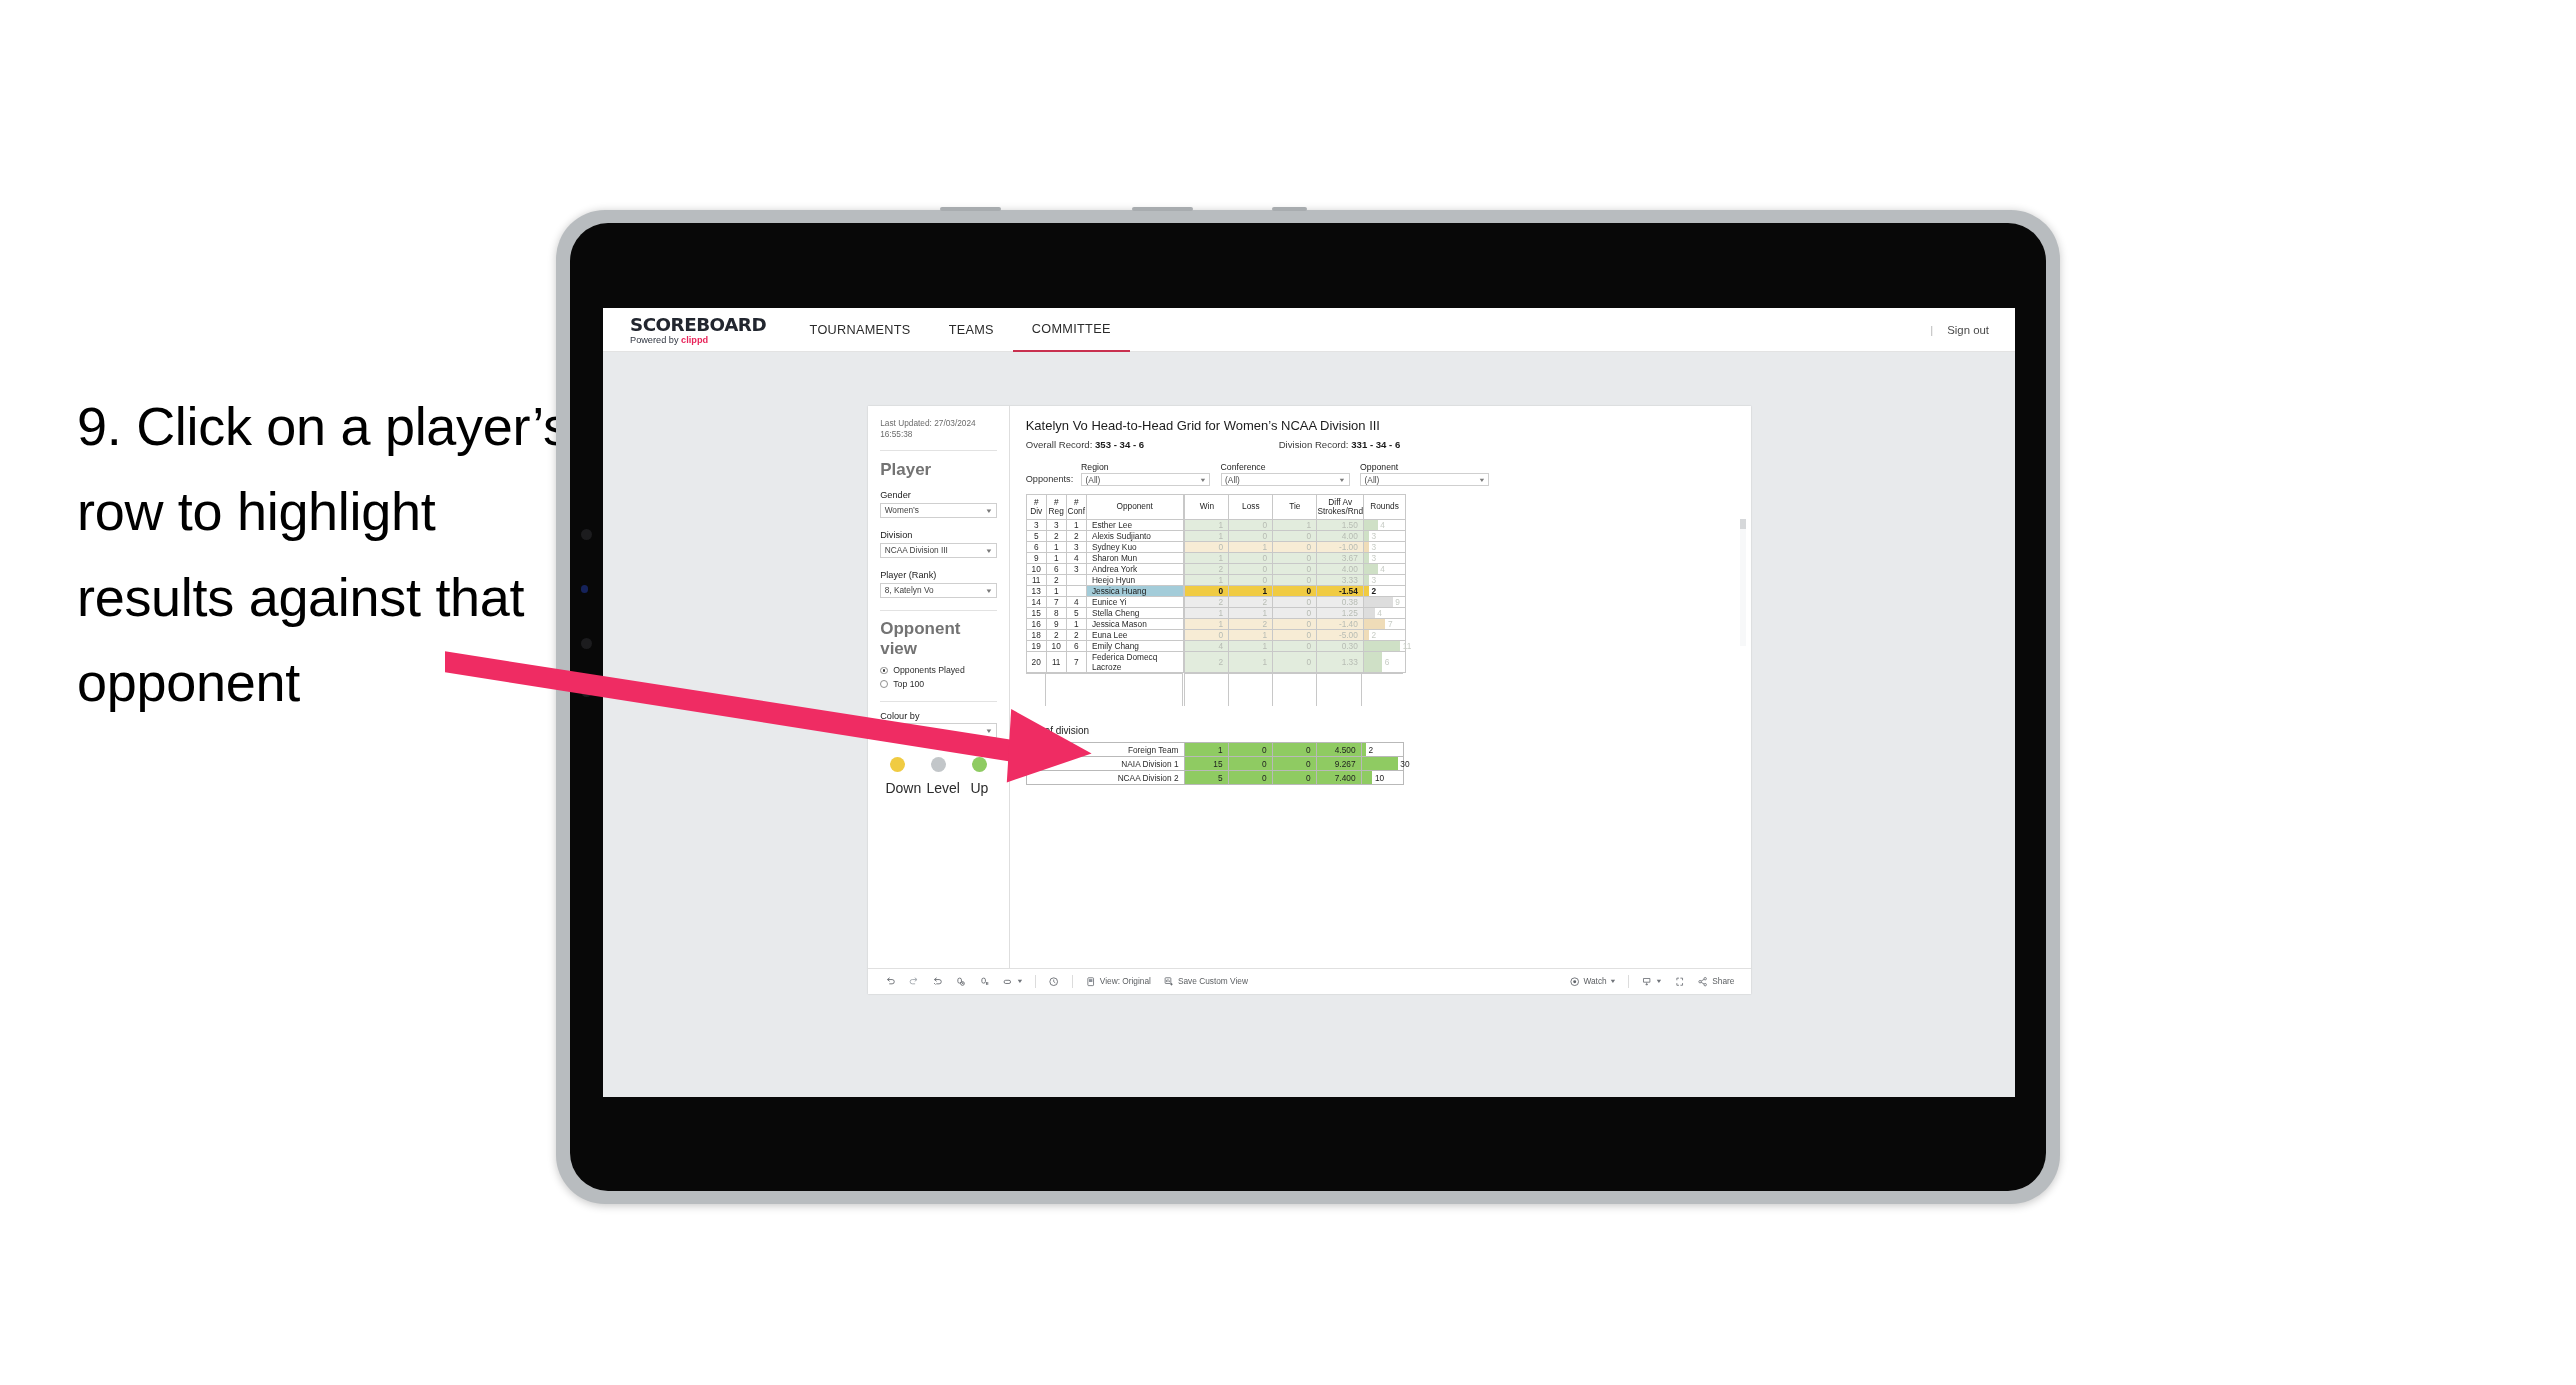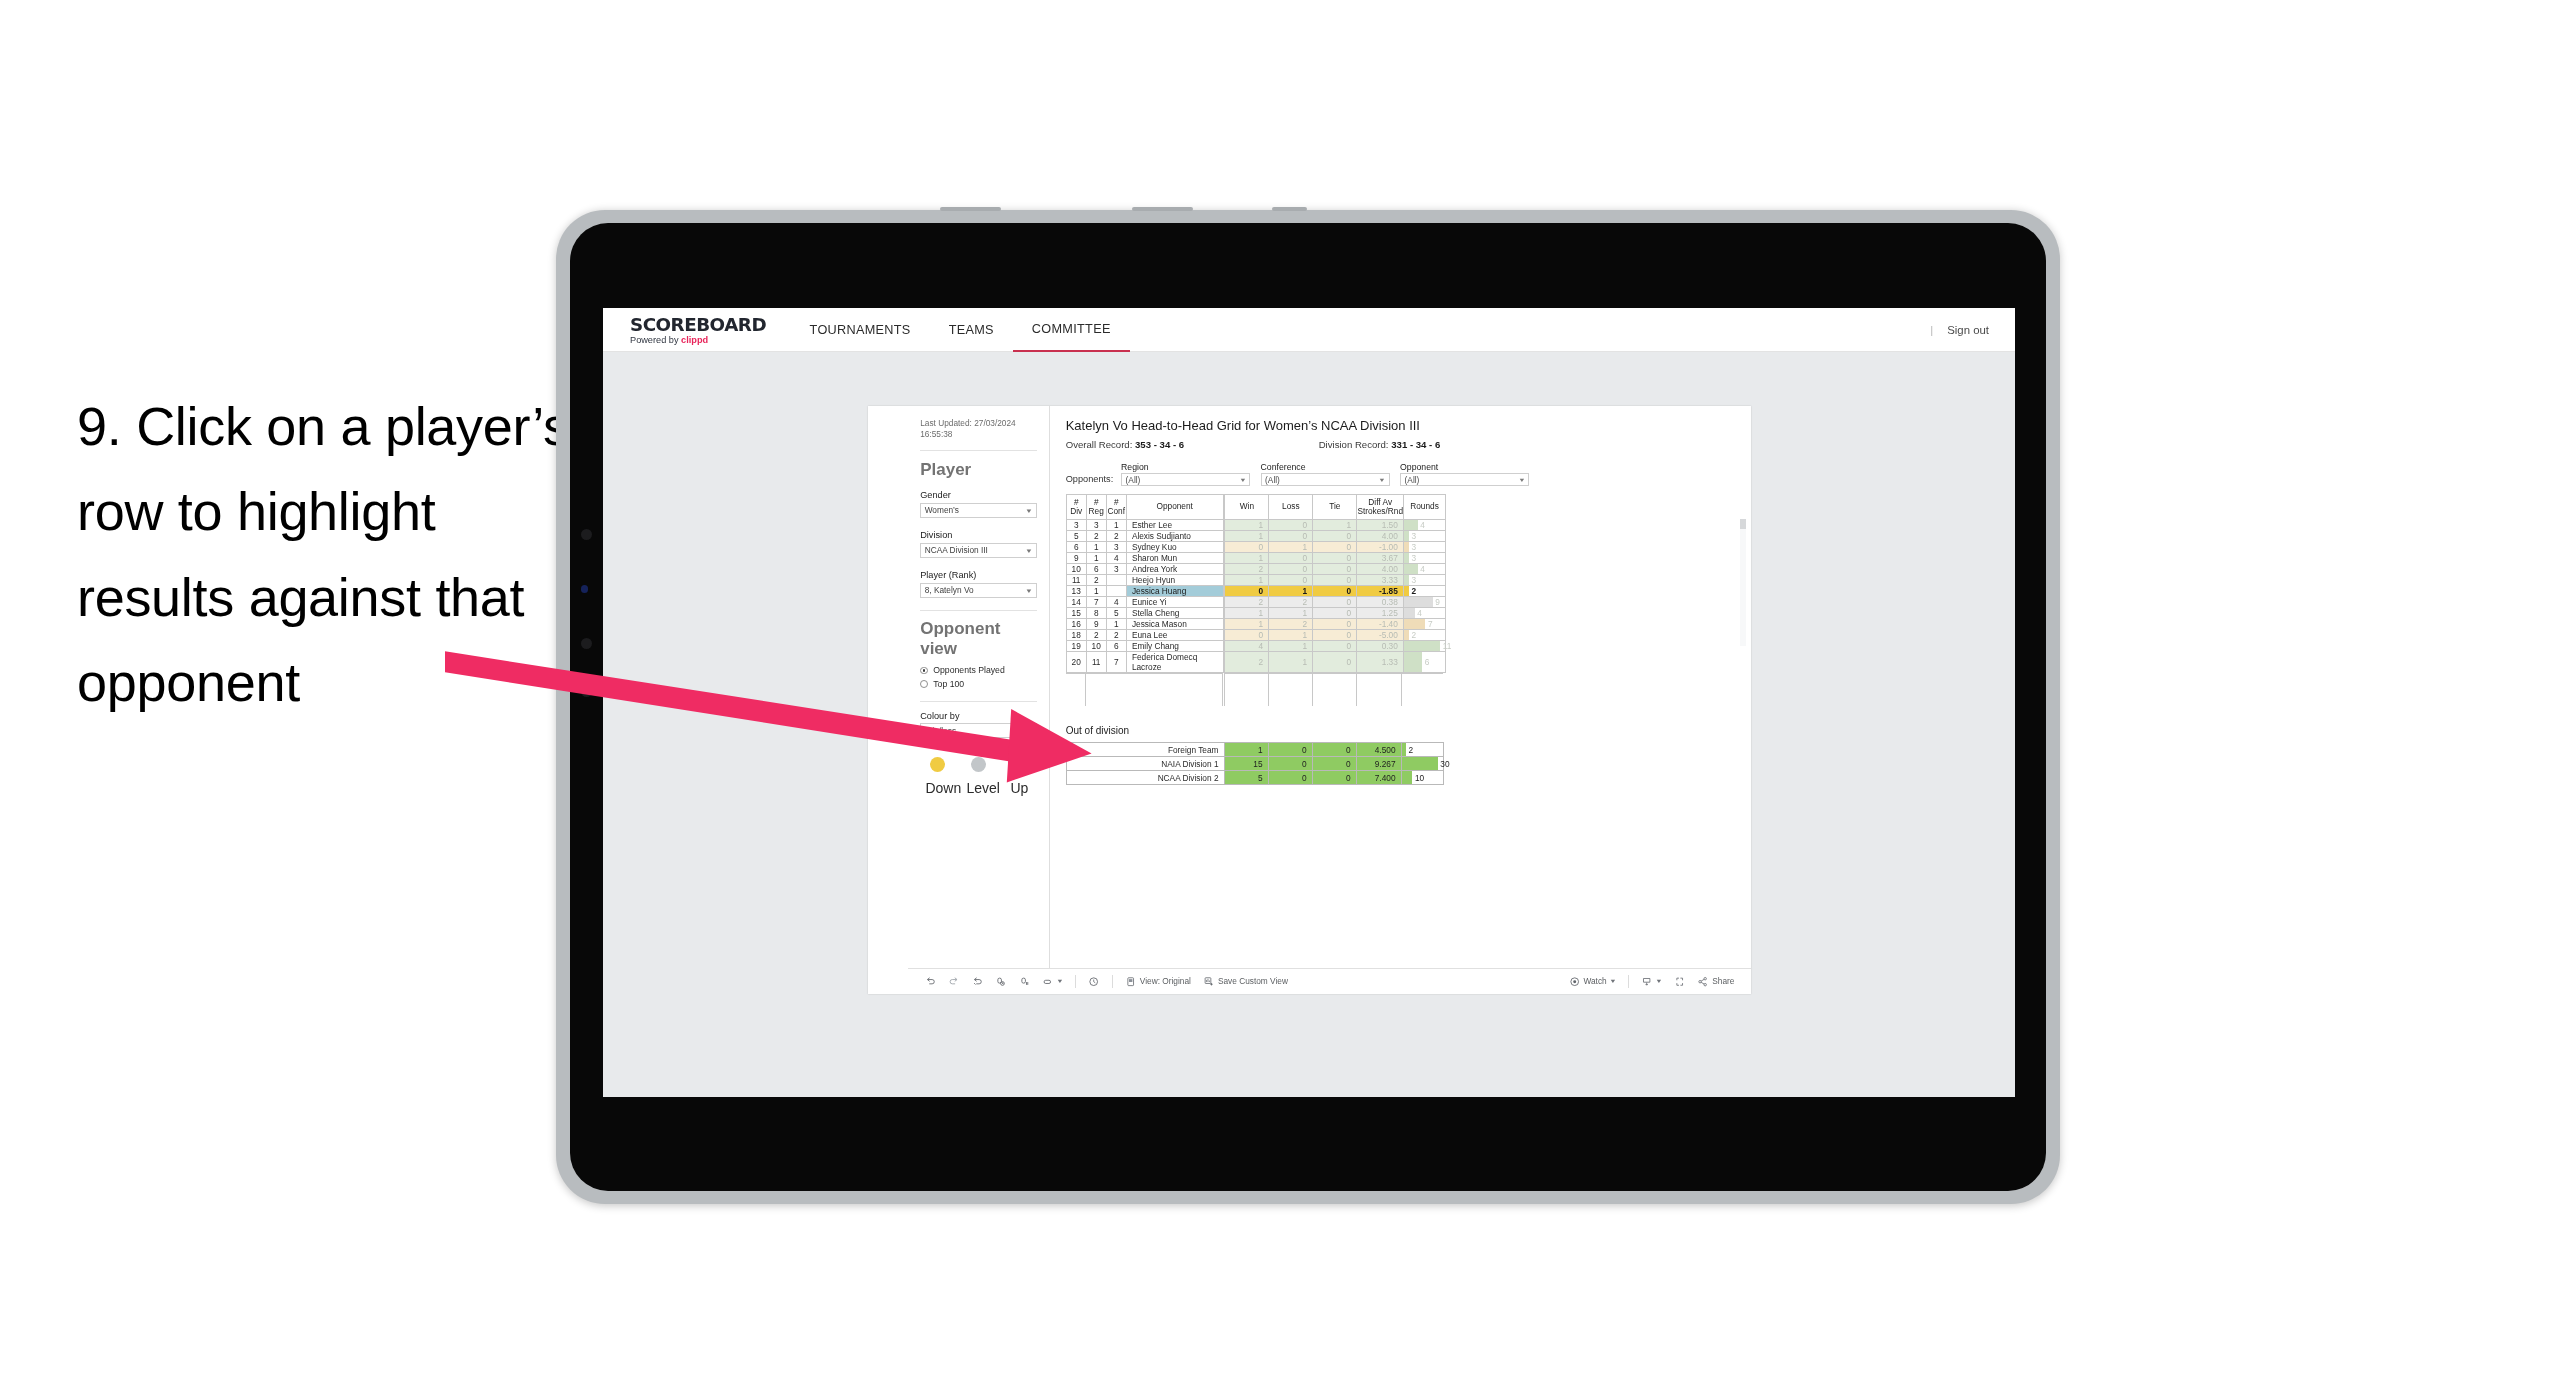--- a/index.html
+++ b/index.html
@@ -102,21 +102,21 @@
   #workspace {
     position: relative; height: calc(789px - 44px - 31px);
     background: #e8eaec;
   }
   #viz-card {
     position: absolute;
     left: 265px; top: 54px;
     width: 883px; height: 588px;
     background: #fff;
     box-shadow: 0 0 1.7px rgba(0,0,0,0.16);
-    display: flex; flex-direction: column; padding-left: 40px;
+    display: flex; flex-direction: column;
   }
   #viz-body { display: flex; flex: 1; min-height: 0; }
 
   
   #sidebar {
     width: 142px; border-right: 0.9px solid #dedede;
     padding: 12.2px 12.2px 0 12.2px;
     font-size: 9.6px; color: #333;
     flex-shrink: 0;
   }
@@ -452,21 +452,21 @@
                     </tr>
                     <tr class="hl">
                       <td class="c-div" style="background:#fff;color:#2a2a2a;">13</td>
                       <td class="c-reg" style="background:#fff;color:#2a2a2a;">1</td>
                       <td class="c-conf" style="background:#fff;color:#2a2a2a;"></td>
                       <td class="c-opp" style="background:#a3ccd9;color:#1a1a1a;">Jessica Huang</td>
                       <td class="gap-col"></td>
                       <td class="c-num" style="background:#f0cb42;color:#1a1a1a;">0</td>
                       <td class="c-num" style="background:#f0cb42;color:#1a1a1a;">1</td>
                       <td class="c-num" style="background:#f0cb42;color:#1a1a1a;">0</td>
-                      <td class="c-diff" style="background:#f0cb42;color:#1a1a1a;">-1.85</td>
+                      <td class="c-diff" style="background:#f0cb42;color:#1a1a1a;">-1.54</td>
                       <td class="c-rnd barcell" style="background: rgb(255, 255, 255);"><div class="barfill" style="width: 12%; background: rgb(240, 203, 66);"></div><span class="barnum" style="color: rgb(26, 26, 26); font-weight: 700; margin-left: 12%;">2</span></td>
                     </tr>
                     <tr>
                       <td class="c-div" style="background:#fff;color:#2a2a2a;">14</td>
                       <td class="c-reg" style="background:#fff;color:#2a2a2a;">7</td>
                       <td class="c-conf" style="background:#fff;color:#2a2a2a;">4</td>
                       <td class="c-opp" style="background:#fff;color:#2a2a2a;">Eunice Yi</td>
                       <td class="gap-col"></td>
                       <td class="c-num" style="background:#ececec;color:#b7bcb4;">2</td>
                       <td class="c-num" style="background:#ececec;color:#b7bcb4;">2</td>

